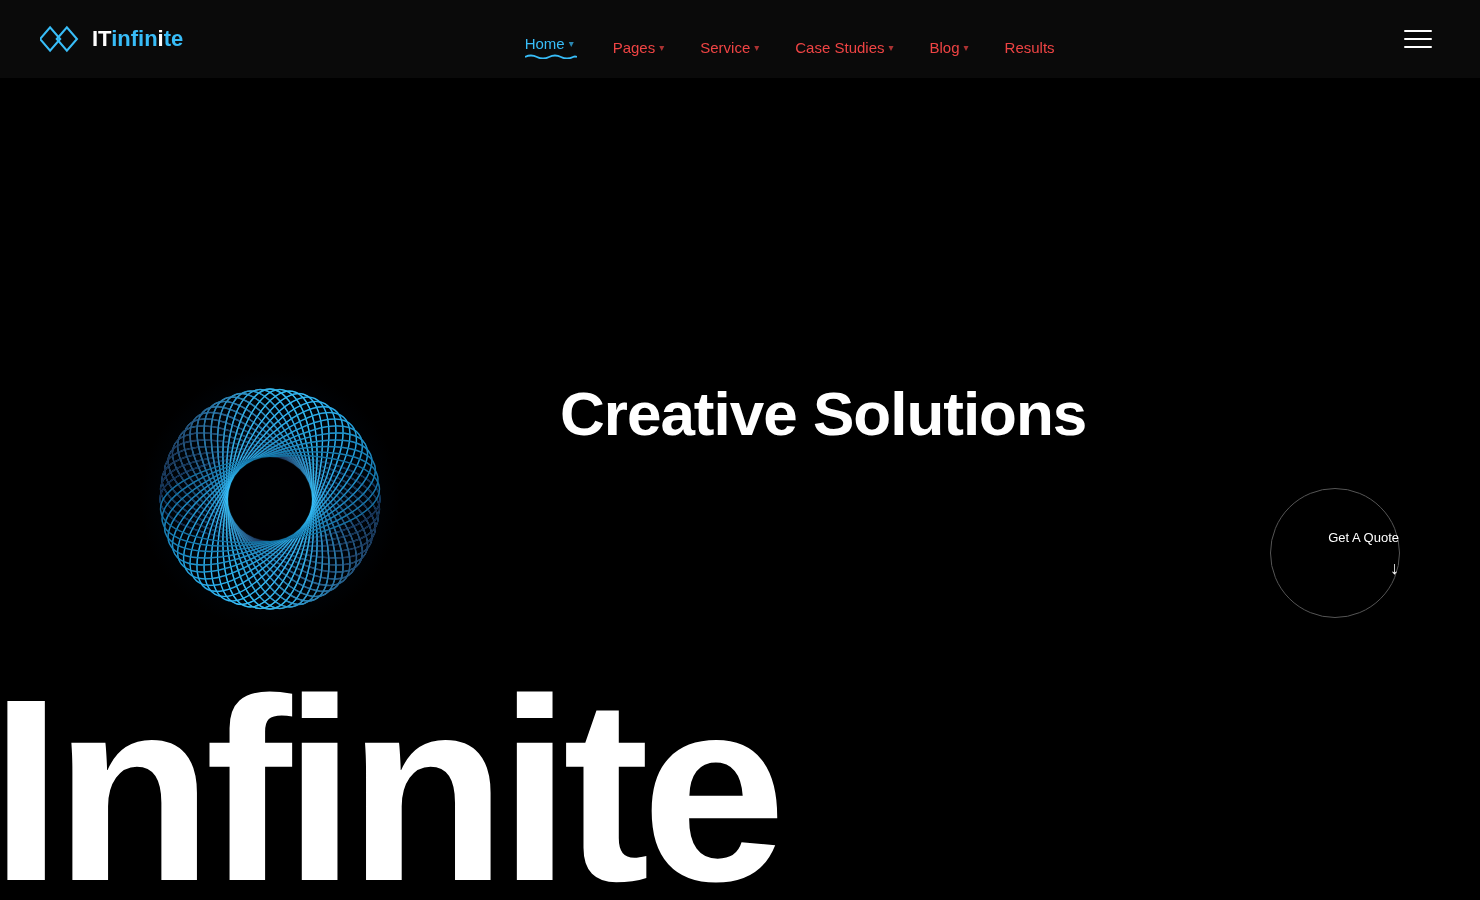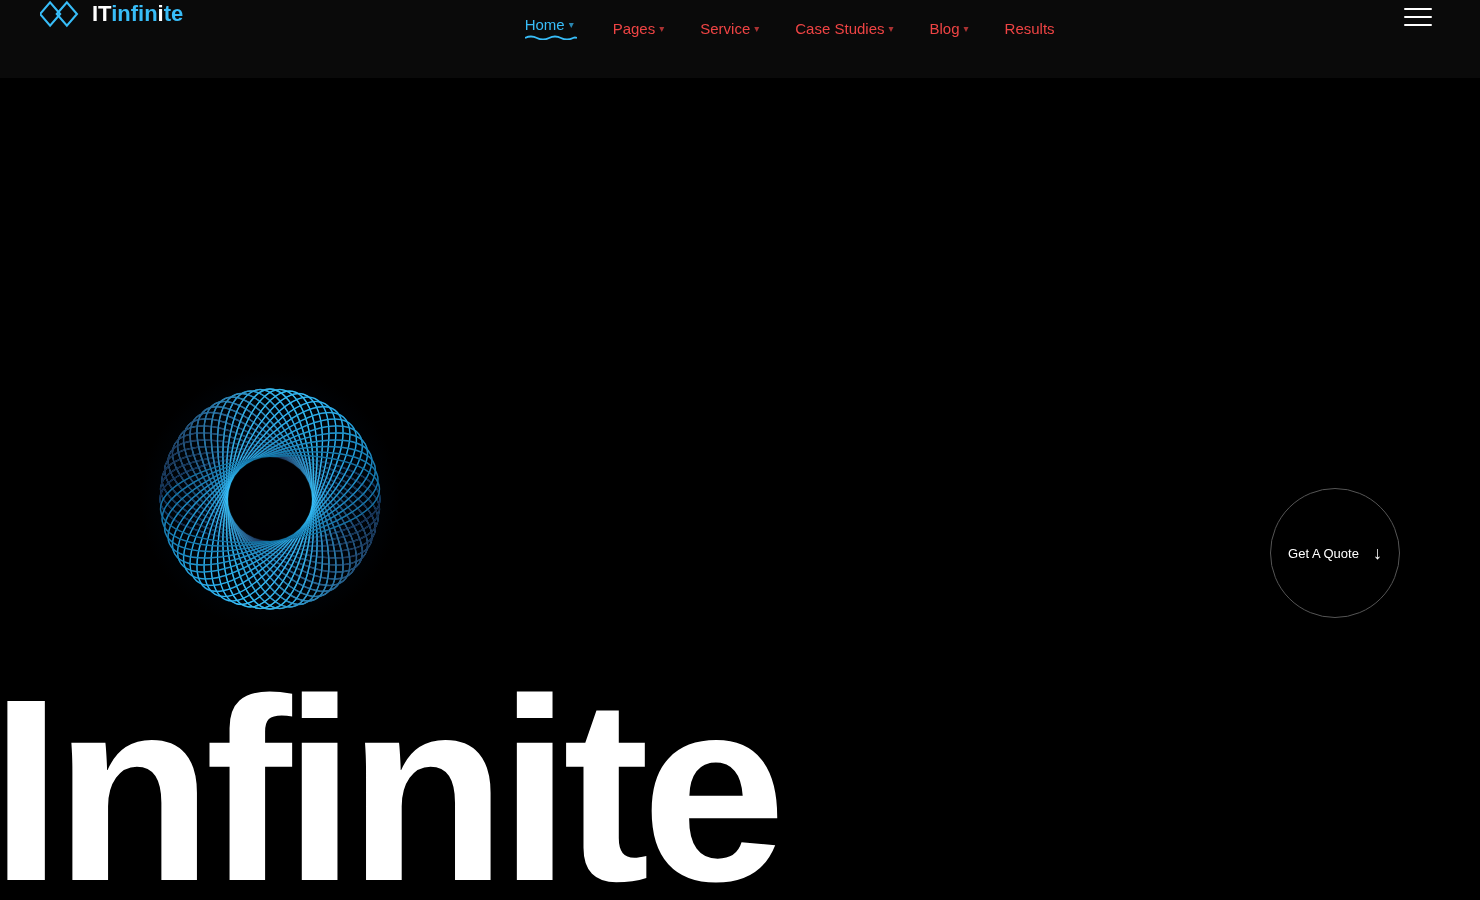--- a/index.html
+++ b/index.html
@@ -9,21 +9,21 @@
       color: #fff;
       font-family: 'Arial', sans-serif;
       width: 1480px;
       min-height: 900px;
       overflow-x: hidden;
     }
 
     
     nav {
       display: flex;
-      align-items: flex-start;
+      align-items: center;
       justify-content: space-between;
       background: #0a0a0a;
       padding: 0 40px;
       height: 78px;
       position: relative;
       z-index: 100;
     }
 
     .nav-logo {
       display: flex;
@@ -146,22 +146,22 @@
 
     .get-quote-btn {
       width: 130px;
       height: 130px;
       border-radius: 50%;
       border: 1.5px solid #555;
       background: transparent;
       color: #fff;
       cursor: pointer;
       display: flex;
-      flex-direction: row;
-      align-items: center;
+      flex-direction: column;
+      align-items: flex-end;
       justify-content: center;
       font-size: 13px;
       gap: 14px;
       align-self: flex-end;
       transition: border-color 0.2s;
     }
 
     .arrow-down {
       font-size: 18px;
       line-height: 1;
@@ -333,21 +333,21 @@
             <ellipse rx="110" ry="42" fill="none" stroke="#1470a0" transform="rotate(354)" stroke-width="1.4"></ellipse>
           </g>
 
           <ellipse cx="150" cy="150" rx="42" ry="42" fill="#000" opacity="0.92"></ellipse>
         </svg>
       </div>
     </div>
 
     <div class="hero-right">
       <h1 class="hero-headline">
-        <br>
+        <span>Creative Solutions</span><br>
       </h1>
       <button class="get-quote-btn">
         <span>Get A Quote</span>
         <span class="arrow-down">↓</span>
       </button>
     </div>
   </div>
 
   <div class="hero-big-text">
     <span>Infinite</span>

